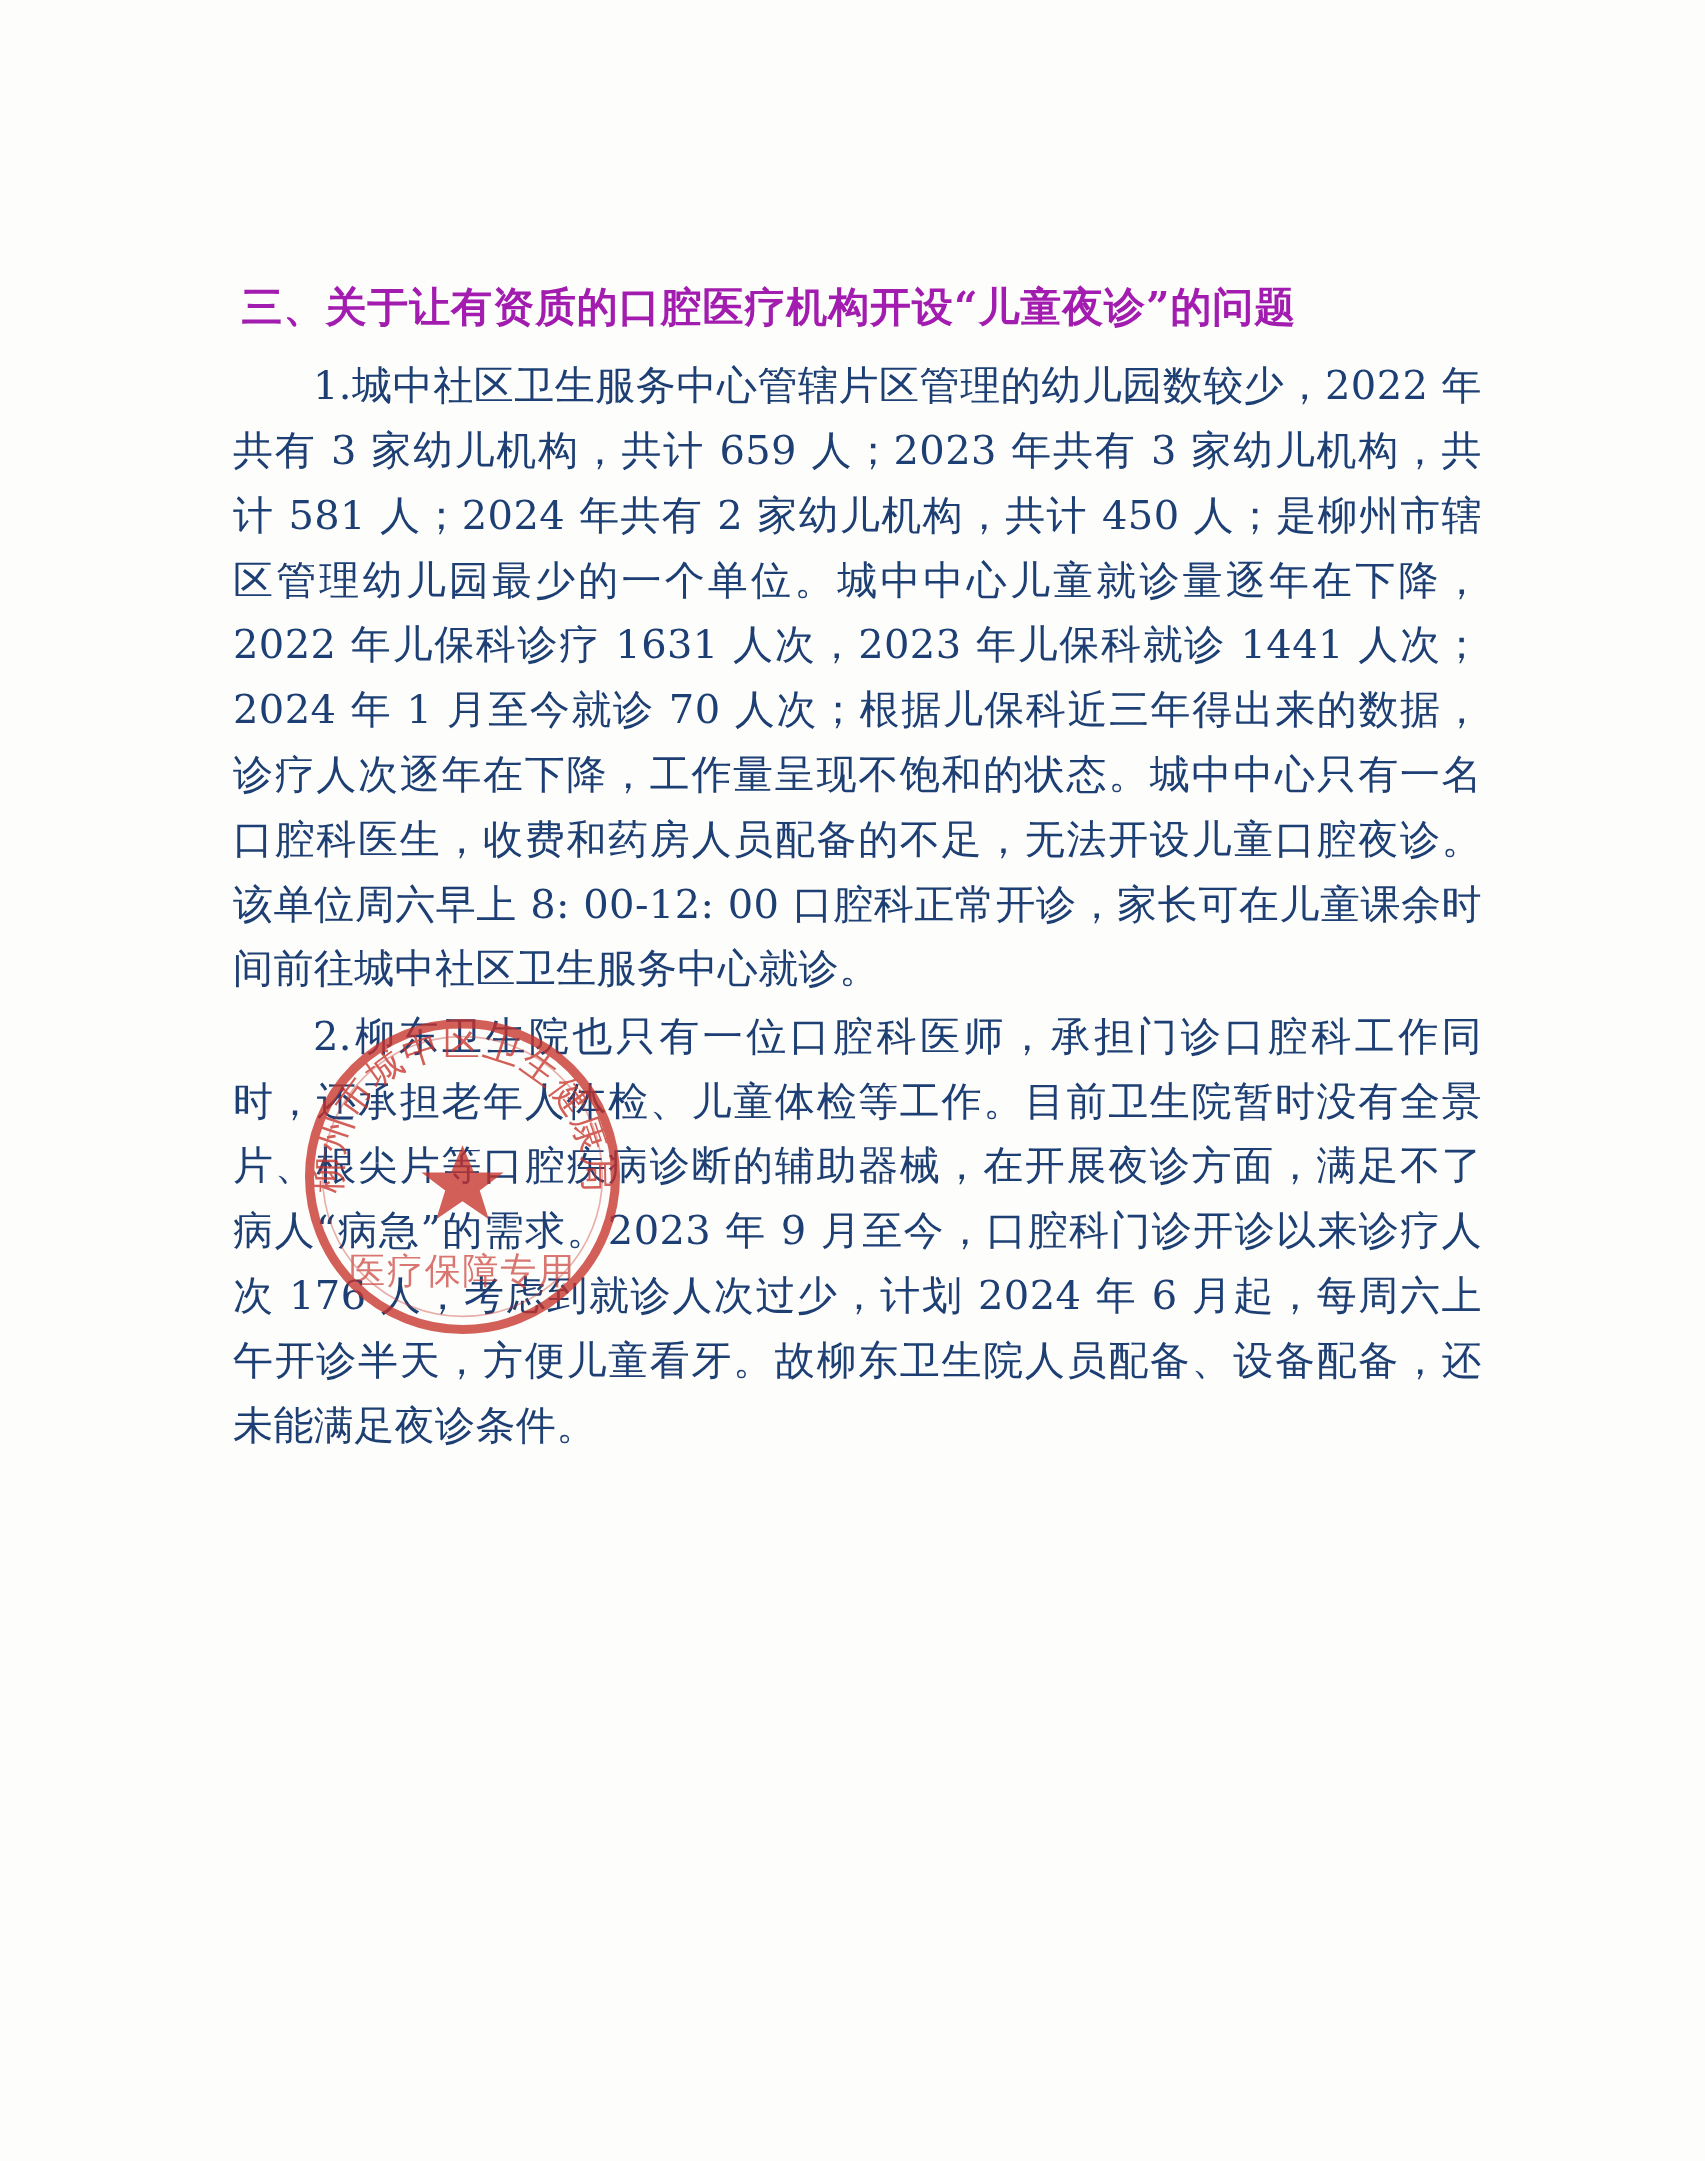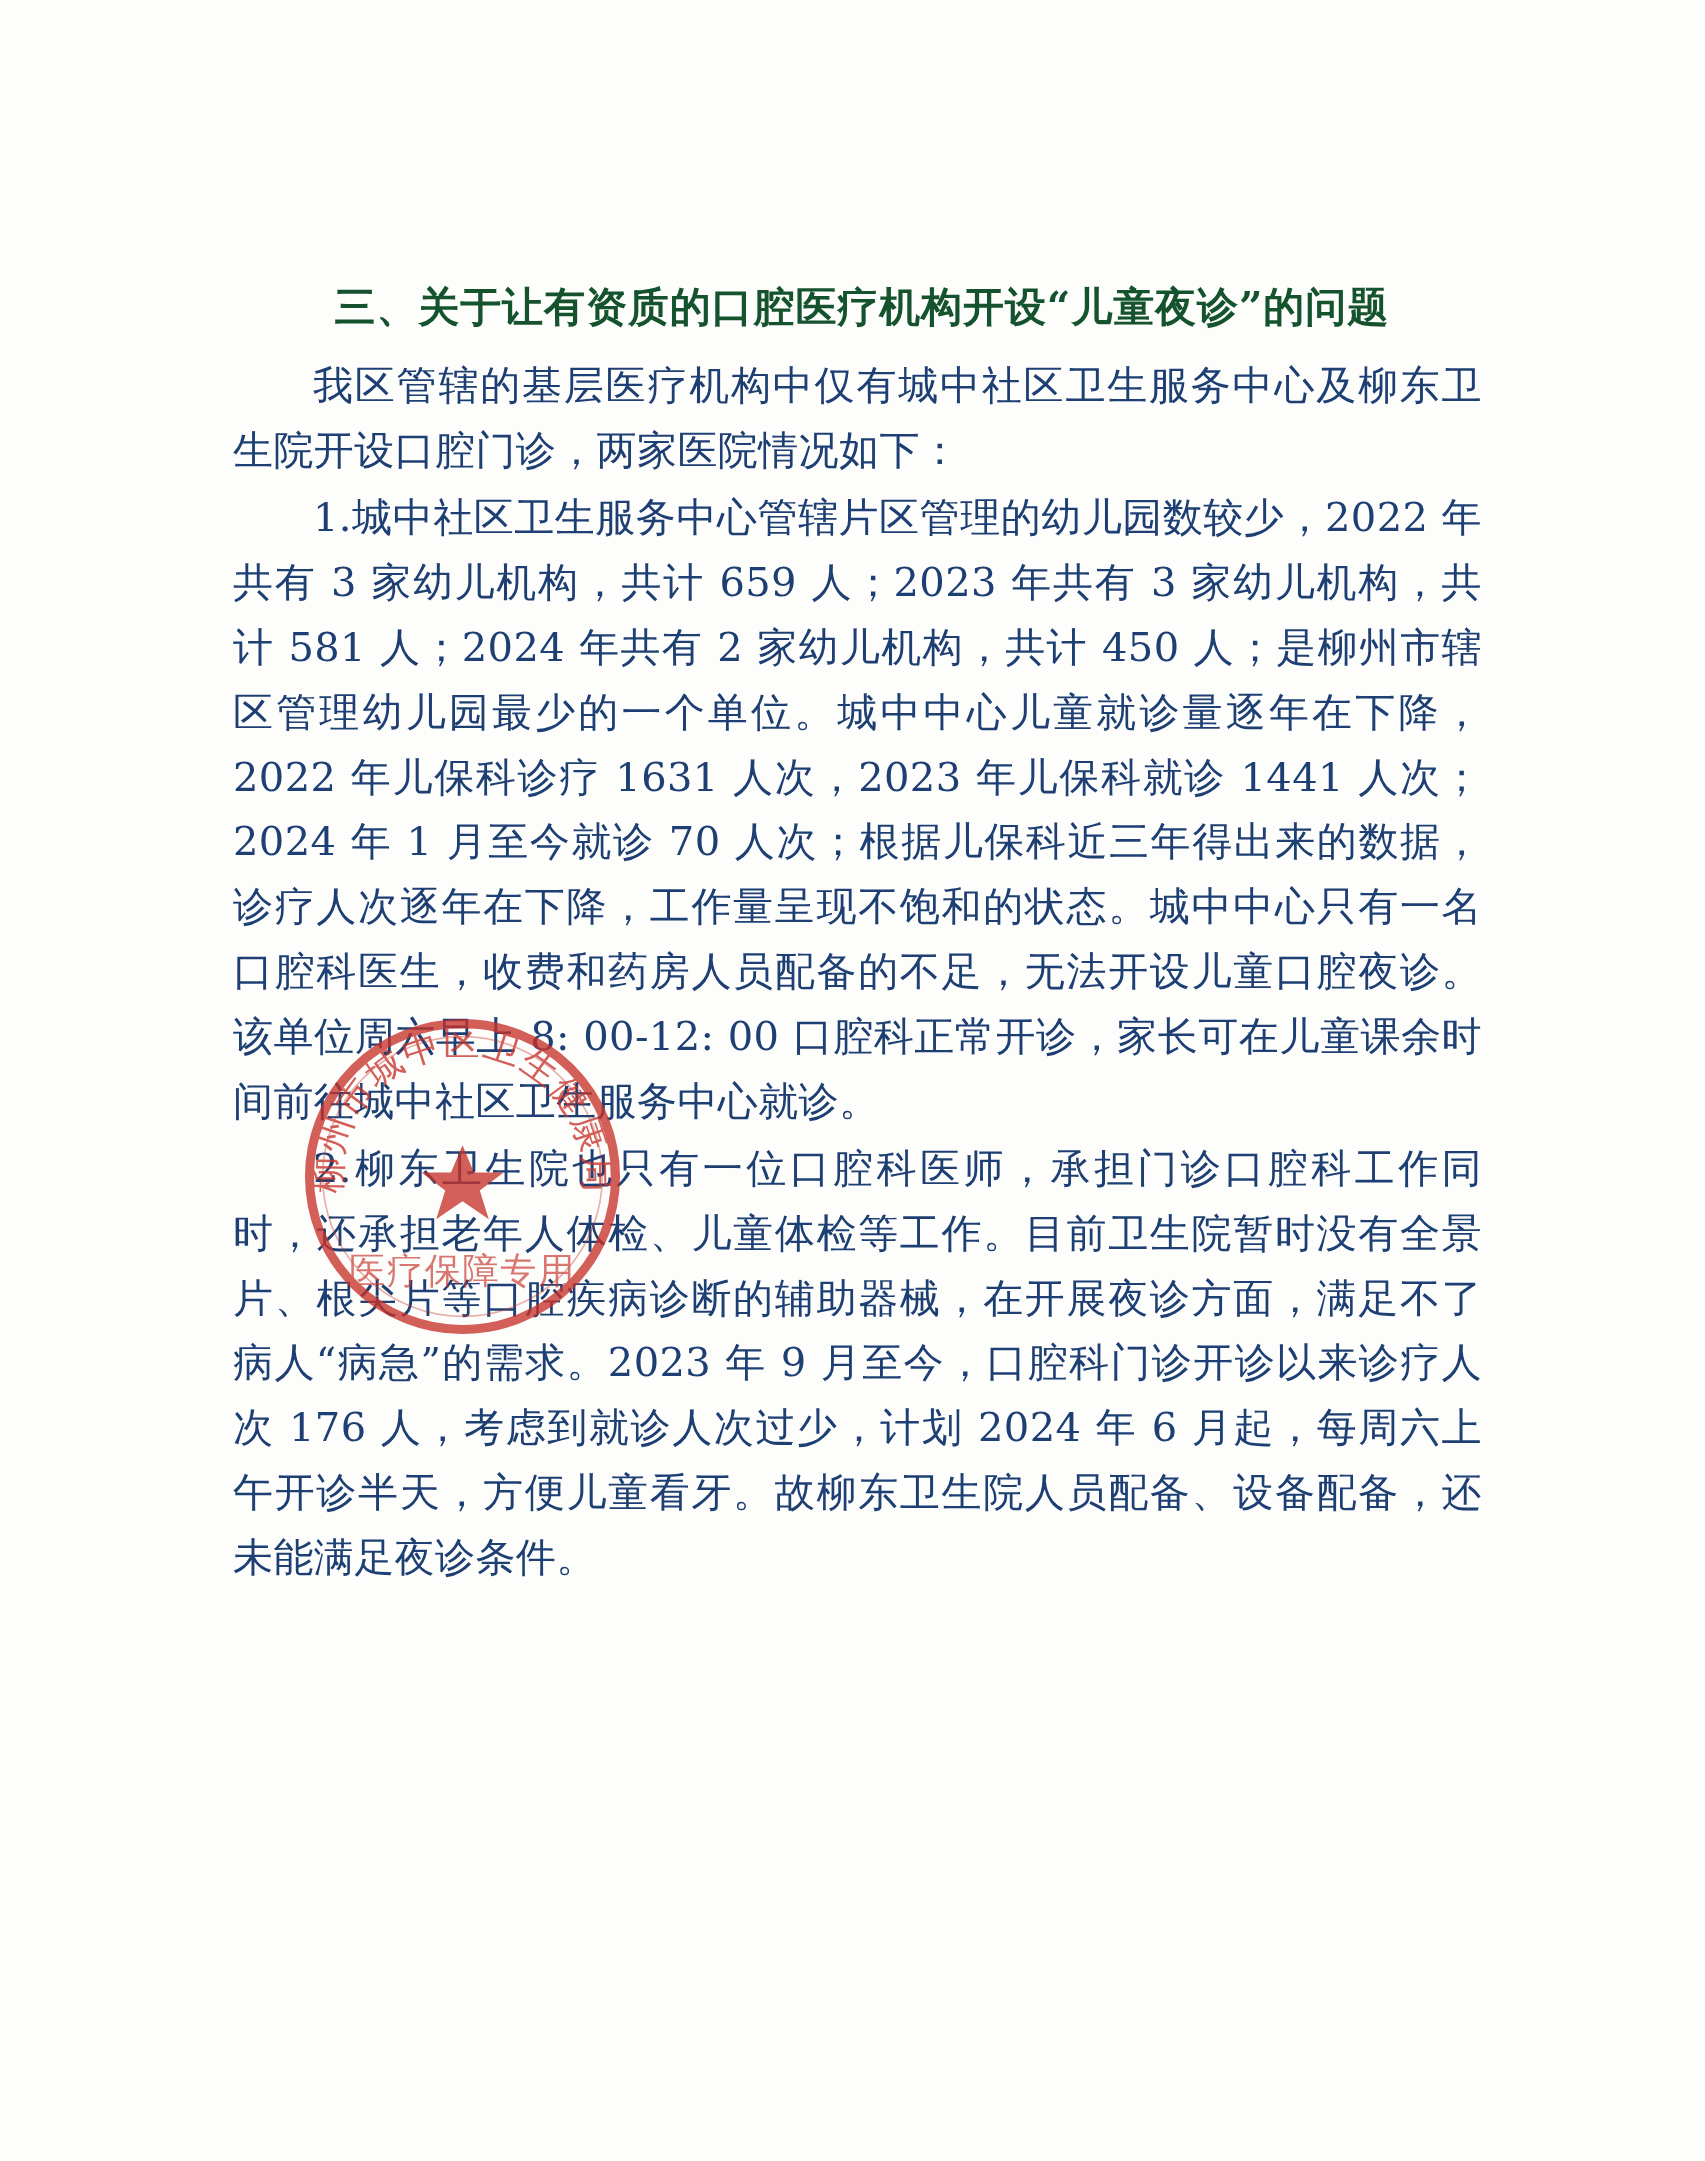--- a/index.html
+++ b/index.html
@@ -25,27 +25,26 @@
   .page-inner {
     position: absolute;
     left: 233px;
     top: 277px;
     width: 1249px;
   }
 
   .doc-title {
     font-size: 41px;
     font-weight: bold;
-    color: #14532d;
+    color: #a21caf;
     letter-spacing: 0.9px;
     line-height: 1.5;
     margin: 0 0 14.7px 0;
     text-indent: 0;
     padding-left: 8.6px;
-    text-align: center;
   }
 
   .para {
     font-size: 40px;
     color: #1d3f73;
     line-height: 1.62;
     text-indent: 80px;
     margin: 0 0 2.6px 0;
     text-align: justify;
     text-justify: inter-ideograph;
@@ -81,21 +80,20 @@
 </style>
 </head>
 <body>
 
 <div class="page">
 
   <div class="page-inner">
 
     <h1 class="doc-title">三、关于让有资质的口腔医疗机构开设“儿童夜诊”的问题</h1>
 
-    <p class="para">我区管辖的基层医疗机构中仅有城中社区卫生服务中心及柳东卫生院开设口腔门诊，两家医院情况如下：</p>
 
     <p class="para">1.城中社区卫生服务中心管辖片区管理的幼儿园数较少，2022 年共有 3 家幼儿机构，共计 659 人；2023 年共有 3 家幼儿机构，共计 581 人；2024 年共有 2 家幼儿机构，共计 450 人；是柳州市辖区管理幼儿园最少的一个单位。城中中心儿童就诊量逐年在下降，2022 年儿保科诊疗 1631 人次，2023 年儿保科就诊 1441 人次；2024 年 1 月至今就诊 70 人次；根据儿保科近三年得出来的数据，诊疗人次逐年在下降，工作量呈现不饱和的状态。城中中心只有一名口腔科医生，收费和药房人员配备的不足，无法开设儿童口腔夜诊。该单位周六早上 8: 00-12: 00 口腔科正常开诊，家长可在儿童课余时间前往城中社区卫生服务中心就诊。</p>
 
     <p class="para">2.柳东卫生院也只有一位口腔科医师，承担门诊口腔科工作同时，还承担老年人体检、儿童体检等工作。目前卫生院暂时没有全景片、根尖片等口腔疾病诊断的辅助器械，在开展夜诊方面，满足不了病人“病急”的需求。2023 年 9 月至今，口腔科门诊开诊以来诊疗人次 176 人，考虑到就诊人次过少，计划 2024 年 6 月起，每周六上午开诊半天，方便儿童看牙。故柳东卫生院人员配备、设备配备，还未能满足夜诊条件。</p>
 
 
   </div>
 
   <div class="seal">
     <svg viewBox="0 0 400 400" xmlns="http://www.w3.org/2000/svg">

